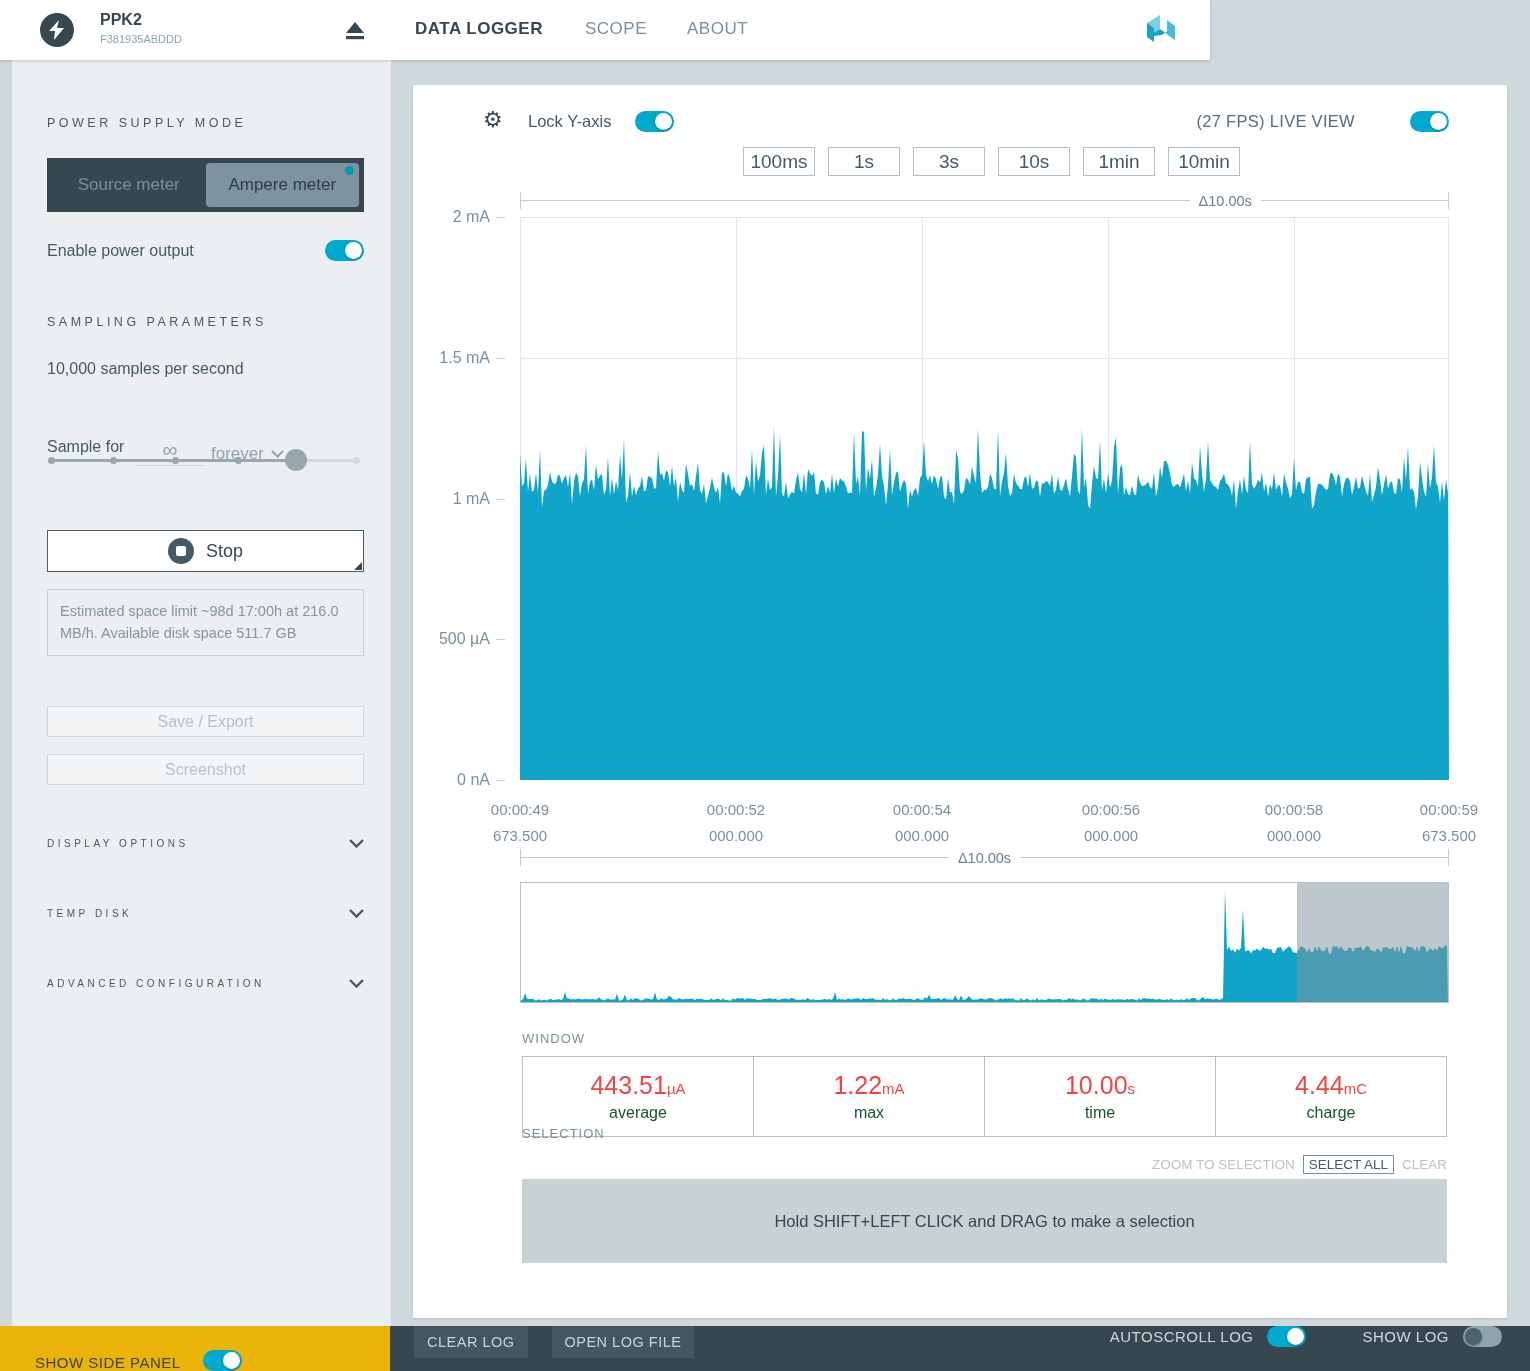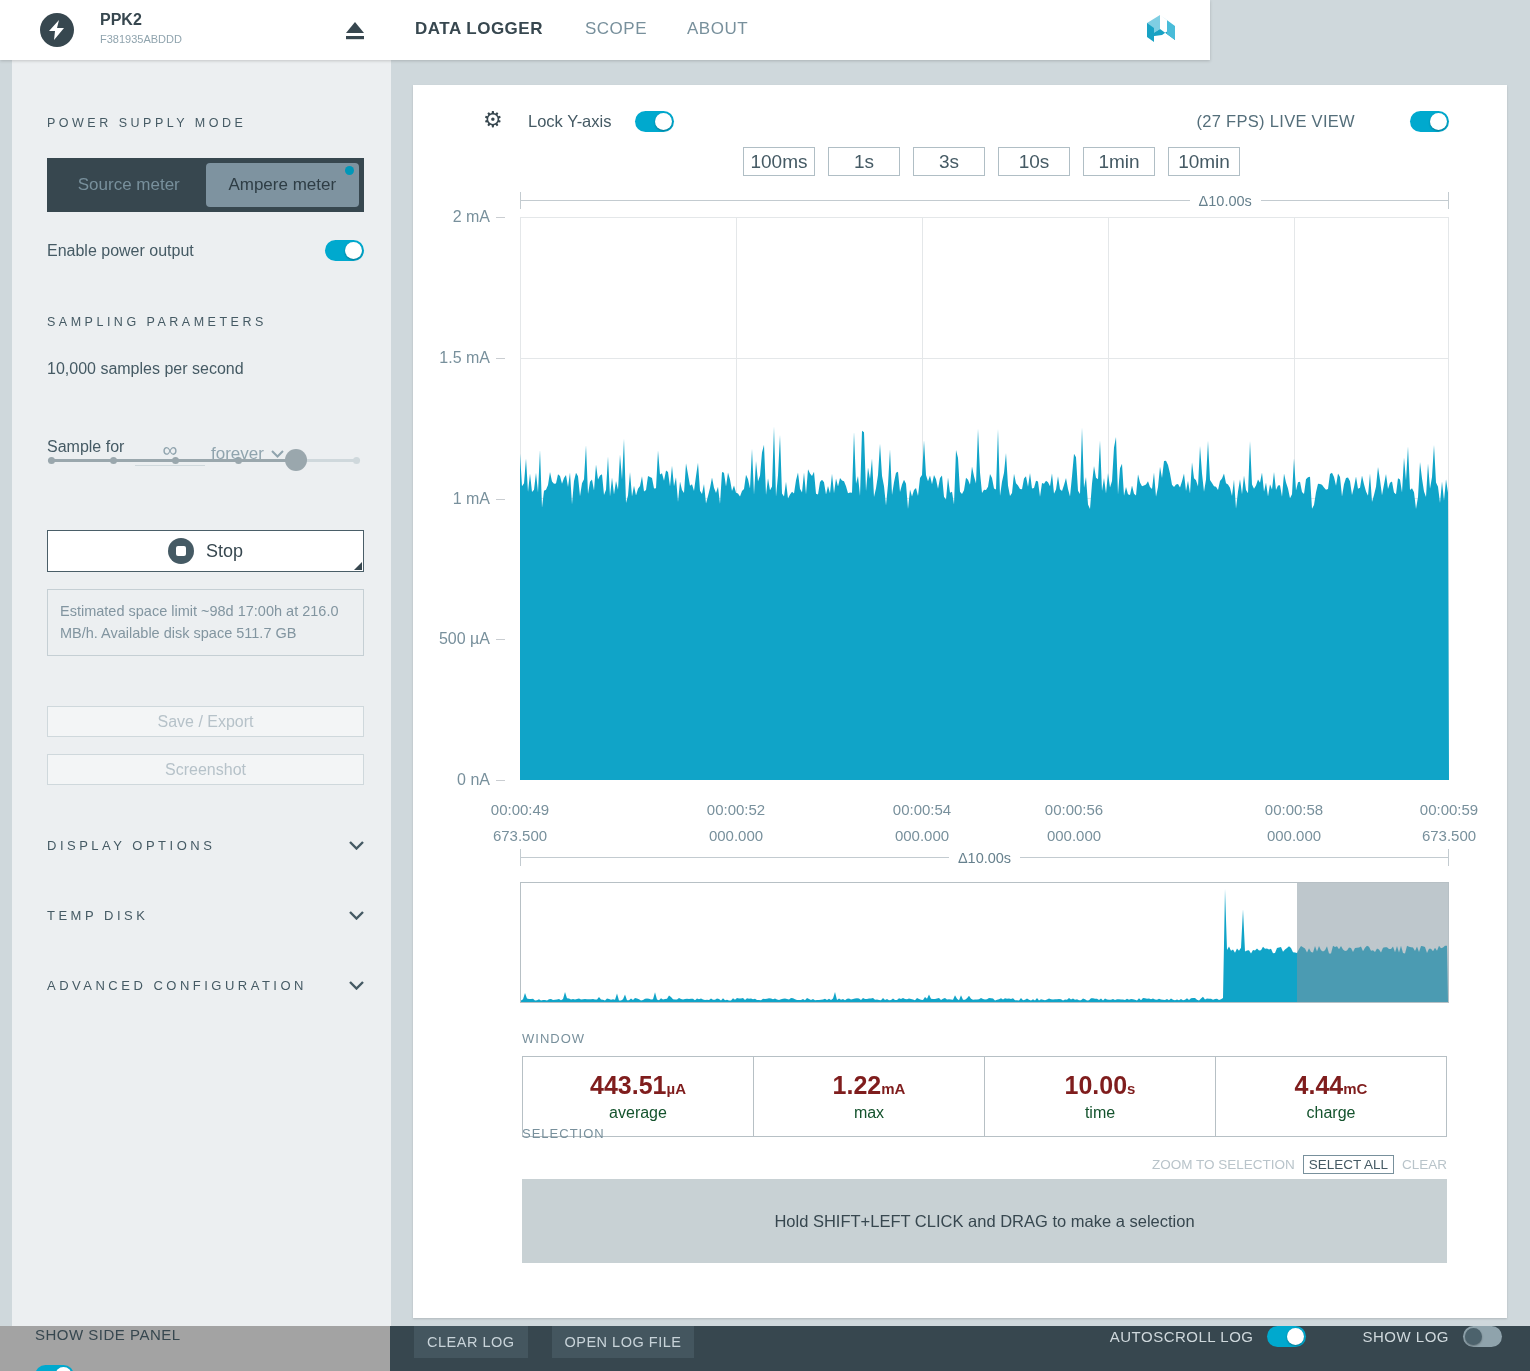--- a/index.html
+++ b/index.html
@@ -55,21 +55,21 @@
   .stop-ic { width:26px; height:26px; border-radius:50%; background:#455A64; display:flex; align-items:center; justify-content:center; }
   .stop-ic span { width:10px; height:10px; background:#fff; border-radius:2px; }
 
   .info-box { position:absolute; left:35px; top:529px; width:317px; min-height:64px; border:1px solid #C5CFD4;
     padding:10px 12px; font-size:14.5px; line-height:1.55; color:#8295A0; }
 
   .ghost-btn { position:absolute; left:35px; width:317px; height:31px; border:1px solid #CFD8DC; background:#F3F5F6;
     display:flex; align-items:center; justify-content:center; font-size:16px; color:#B6C2C9; cursor:default; }
 
   .acc-row { position:absolute; left:35px; width:317px; display:flex; align-items:center; justify-content:space-between; cursor:pointer; }
-  .acc-row .t { font-size:13px; letter-spacing:3.5px; color:#455A64; }
+  .acc-row .t { font-size:10px; letter-spacing:3.5px; color:#455A64; }
 
   
   .main { position:absolute; left:391px; top:60px; width:1139px; height:1266px; background:#CFD8DC; }
   .card { position:absolute; left:22px; top:25px; width:1094px; height:1233px; background:#fff;
     box-shadow:0 1px 2px rgba(0,0,0,.15); }
 
   .gear { position:absolute; left:70px; top:24px; font-size:22px; color:#37474F; cursor:pointer; line-height:1; }
   .locky-lbl { position:absolute; left:115px; top:27px; font-size:16.5px; color:#455A64; }
   .locky-tgl { position:absolute; left:222px; top:26px; }
   .live-lbl { position:absolute; right:152px; top:27px; font-size:16.5px; color:#546E7A; letter-spacing:.3px; }
@@ -97,33 +97,33 @@
 
   .minimap { position:absolute; left:107px; top:797px; width:929px; height:121px; border:1px solid #B7C0C5;
     background:#fff; cursor:pointer; }
   .minimap svg { position:absolute; left:0; top:0; }
   .mm-overlay { position:absolute; top:0; height:100%; background:rgba(130,148,158,.52); }
 
   .blk-title { position:absolute; left:109px; font-size:13px; letter-spacing:1px; color:#78909C; }
   .stats { position:absolute; left:109px; top:971px; width:925px; height:81px; border:1px solid #B7C0C5; display:flex; }
   .stat { flex:1; border-right:1px solid #B7C0C5; display:flex; flex-direction:column; align-items:center; justify-content:center; gap:4px; }
   .stat:last-child { border-right:none; }
-  .stat .v { font-size:25px; color:#7f1d1d;font-weight:bold; }
+  .stat .v { font-size:25px; color:#ef4444; }
   .stat .v small { font-size:15px; }
   .stat .l { font-size:16px; color:#14532d; }
 
   .sel-actions { position:absolute; right:60px; top:1070px; display:flex; align-items:center; gap:8px; font-size:13.5px; }
   .sel-actions .dis { color:#B9C4CA; }
   .sel-actions .en { color:#455A64; border:1px solid #78909C; padding:1px 5px; cursor:pointer; }
   .sel-box { position:absolute; left:109px; top:1094px; width:925px; height:84px; background:#C8D1D4;
     display:flex; align-items:center; justify-content:center; font-size:16.5px; color:#37474F; }
 
   
   .footer { position:absolute; left:0; bottom:0; width:1530px; height:45px; display:flex; }
-  .foot-left { width:390px; height:100%; background:#a3a3a3; display:flex; align-items:flex-start; gap:22px; padding-left:35px;flex-direction:column; }
+  .foot-left { width:390px; height:100%; background:#eab308; display:flex; align-items:flex-end; gap:22px; padding-left:35px; }
   .foot-left .t { font-size:15px; color:#37474F; letter-spacing:.5px; }
   .foot-right { flex:1; background:#37474F; display:flex; align-items:flex-start; padding:0 28px 0 24px; gap:24px; }
   .log-btn { background:#44565F; color:#C8D3D9; font-size:14.5px; letter-spacing:.5px; padding:8px 13px; cursor:pointer; }
   .foot-right .grp { margin-left:auto; display:flex; align-items:center; gap:14px; }
   .foot-right .tl { font-size:15px; color:#CFD8DC; letter-spacing:.5px; }
   .gap28 { width:28px; }
 </style>
 </head>
 <body>
 
@@ -278,21 +278,21 @@
         <div>673.500</div>
       </div>
     <div class="xlab" style="left:323px;">
         <div>00:00:52</div>
         <div>000.000</div>
       </div>
     <div class="xlab" style="left:509px;">
         <div>00:00:54</div>
         <div>000.000</div>
       </div>
-    <div class="xlab" style="left:661px;text-align:center;">
+    <div class="xlab" style="left:698px;text-align:center;">
         <div>00:00:56</div>
         <div>000.000</div>
       </div>
     <div class="xlab" style="left:881px;">
         <div>00:00:58</div>
         <div>000.000</div>
       </div>
     <div class="xlab" style="left:1036px;">
         <div>00:00:59</div>
         <div>673.500</div>

